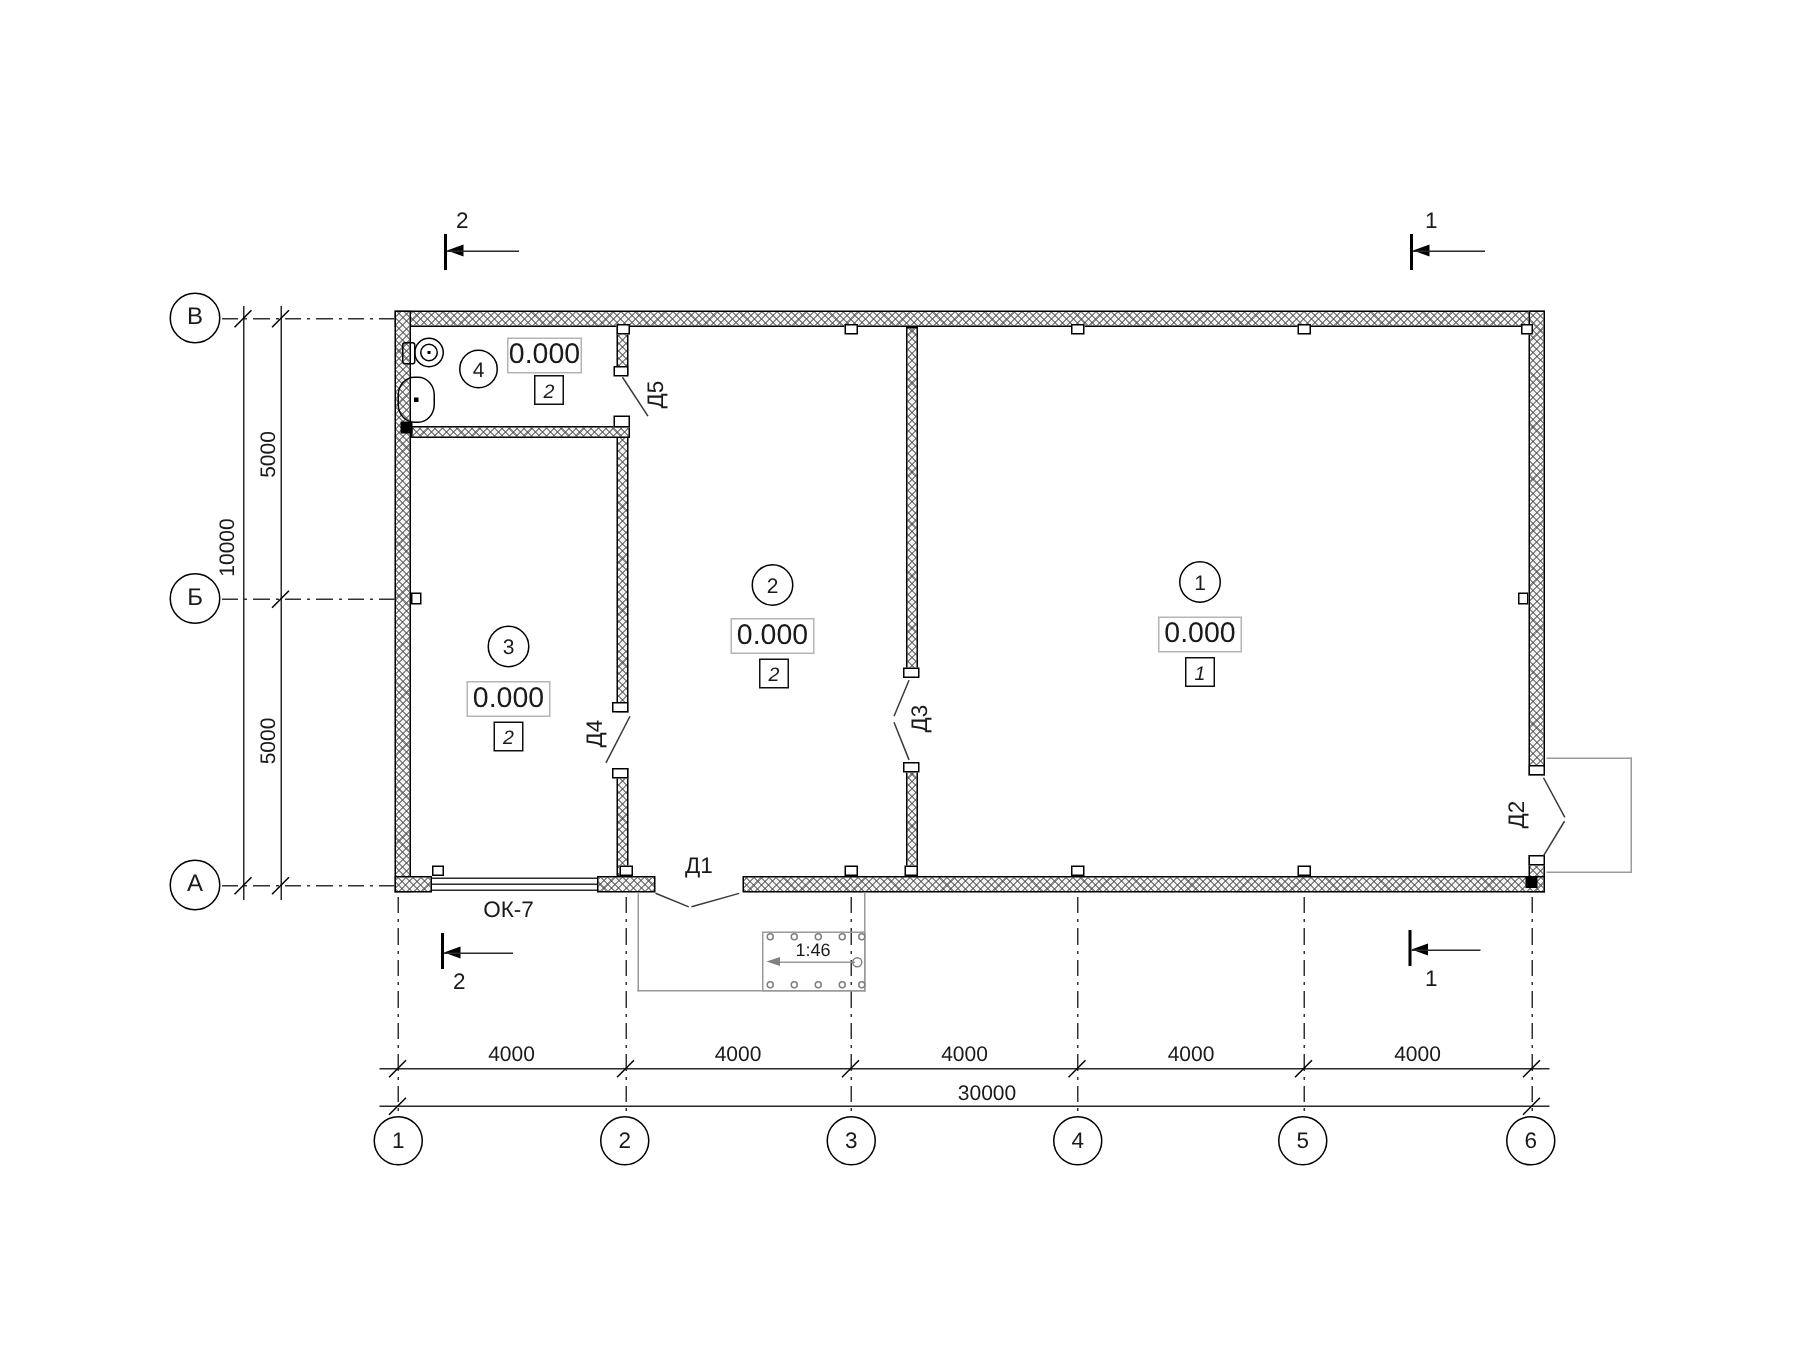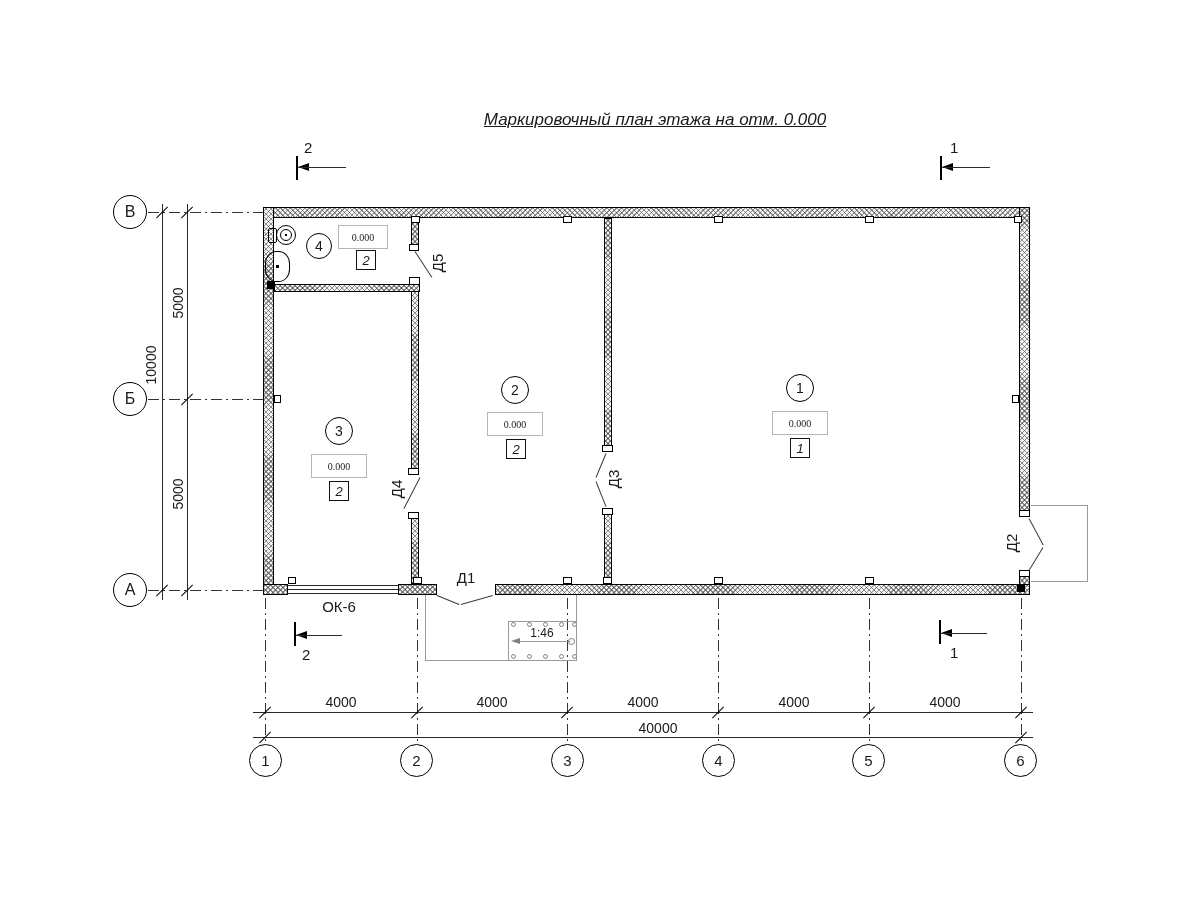--- a/index.html
+++ b/index.html
@@ -19,39 +19,38 @@
   .dd-v{position:absolute;width:1px;
     background:repeating-linear-gradient(180deg,#333 0 11px,transparent 11px 15px,#333 15px 17px,transparent 17px 21px);}
   .tick{position:absolute;width:16px;height:0;border-top:1.5px solid #000;transform:rotate(-45deg);transform-origin:center;}
   .line{position:absolute;height:1px;background:#3a3a3a;transform-origin:0 50%;}
   .gline{position:absolute;background:#9a9a9a;}
   .axis-circle{position:absolute;box-sizing:border-box;border:1px solid #000;border-radius:50%;background:#fff;
     display:flex;align-items:center;justify-content:center;font-size:15px;}
   .room-circle{position:absolute;box-sizing:border-box;width:28px;height:28px;border:1px solid #000;border-radius:50%;
     background:#fff;display:flex;align-items:center;justify-content:center;font-size:14px;}
   .elev{position:absolute;box-sizing:border-box;border:1px solid #b5b5b5;background:#fff;
-    display:flex;align-items:center;justify-content:center;font-size:10px;width:56px;height:24px;font-family:Liberation Serif, serif;}
+    display:flex;align-items:center;justify-content:center;font-size:19px;width:56px;height:24px;}
   .finish{position:absolute;box-sizing:border-box;width:20px;height:20px;border:1px solid #111;background:#fff;
     display:flex;align-items:center;justify-content:center;font-size:13px;font-style:italic;}
   .lbl{position:absolute;display:flex;align-items:center;justify-content:center;white-space:nowrap;font-size:14px;}
   .rot90{transform:rotate(-90deg);}
   .arr-l{position:absolute;width:0;height:0;border-top:4px solid transparent;border-bottom:4px solid transparent;border-right:11px solid #000;}
   .sect-bar{position:absolute;width:2px;background:#000;}
   .sect-num{position:absolute;font-size:15px;}
   .ramp-dot{position:absolute;width:5px;height:5px;border:1px solid #808080;border-radius:50%;box-sizing:border-box;background:#fff;}
   .porch{position:absolute;box-sizing:border-box;}
   #title{position:absolute;left:405px;top:110px;width:500px;text-align:center;
     font-size:17px;font-style:italic;text-decoration:underline;}
 </style>
 </head>
 <body>
 
 <div id="sheet">
 
-  <div id="title">Маркировочный план этажа на отм. 0.000</div>
 
   <div class="dd-h" style="left:148px;top:212px;width:116px;"></div>
   <div class="dd-h" style="left:148px;top:399px;width:116px;"></div>
   <div class="dd-h" style="left:148px;top:590px;width:116px;"></div>
   <div class="dd-v" style="left:265px;top:598px;height:150px;"></div>
   <div class="dd-v" style="left:417px;top:598px;height:150px;"></div>
   <div class="dd-v" style="left:567px;top:598px;height:150px;"></div>
   <div class="dd-v" style="left:718px;top:598px;height:150px;"></div>
   <div class="dd-v" style="left:869px;top:598px;height:150px;"></div>
   <div class="dd-v" style="left:1021px;top:598px;height:150px;"></div>
@@ -91,21 +90,21 @@
   <div class="pilaster" style="left:602px;top:445px;width:11px;height:7px;"></div>
   <div class="pilaster" style="left:602px;top:508px;width:11px;height:7px;"></div>
   <div class="pilaster" style="left:1019px;top:510px;width:11px;height:7px;"></div>
   <div class="pilaster" style="left:1019px;top:570px;width:11px;height:7px;"></div>
   <div class="blacksq" style="left:267px;top:281px;width:8px;height:8px;"></div>
   <div class="blacksq" style="left:1017px;top:584px;width:8px;height:8px;"></div>
 
   <div class="hline" style="left:288px;top:585px;width:110px;"></div>
   <div class="hline" style="left:288px;top:589px;width:110px;"></div>
   <div class="hline" style="left:288px;top:593px;width:110px;"></div>
-  <div class="lbl" style="left:309px;top:598px;width:60px;height:16px;font-size:15px;">ОК-6</div>
+  <div class="lbl" style="left:309px;top:598px;width:60px;height:16px;font-size:15px;">ОК-7</div>
 
   <div class="line" style="left:415px;top:251px;width:31px;transform:rotate(56.8deg);"></div>
   <div class="line" style="left:420px;top:477px;width:35px;transform:rotate(117.3deg);"></div>
   <div class="line" style="left:606px;top:453px;width:26px;transform:rotate(112.6deg);"></div>
   <div class="line" style="left:596px;top:481px;width:27px;transform:rotate(68.2deg);"></div>
   <div class="line" style="left:1029px;top:518px;width:30px;transform:rotate(61.7deg);"></div>
   <div class="line" style="left:1043px;top:547px;width:27px;transform:rotate(121.3deg);"></div>
   <div class="line" style="left:437px;top:595px;width:24px;transform:rotate(22.2deg);"></div>
   <div class="line" style="left:461px;top:604px;width:33px;transform:rotate(-15.7deg);"></div>
 
@@ -203,21 +202,21 @@
   <div class="tick" style="left:710px;top:712px;"></div>
   <div class="tick" style="left:861px;top:712px;"></div>
   <div class="tick" style="left:1013px;top:712px;"></div>
   <div class="tick" style="left:257px;top:737px;"></div>
   <div class="tick" style="left:1013px;top:737px;"></div>
   <div class="lbl" style="left:319px;top:694px;width:44px;height:16px;">4000</div>
   <div class="lbl" style="left:470px;top:694px;width:44px;height:16px;">4000</div>
   <div class="lbl" style="left:621px;top:694px;width:44px;height:16px;">4000</div>
   <div class="lbl" style="left:772px;top:694px;width:44px;height:16px;">4000</div>
   <div class="lbl" style="left:923px;top:694px;width:44px;height:16px;">4000</div>
-  <div class="lbl" style="left:628px;top:720px;width:60px;height:16px;">40000</div>
+  <div class="lbl" style="left:628px;top:720px;width:60px;height:16px;">30000</div>
 
   <div class="axis-circle" style="left:113px;top:195px;width:34px;height:34px;font-size:16px;">
       <span>В</span>
     </div>
   <div class="axis-circle" style="left:113px;top:382px;width:34px;height:34px;font-size:16px;">
       <span>Б</span>
     </div>
   <div class="axis-circle" style="left:113px;top:573px;width:34px;height:34px;font-size:16px;">
       <span>А</span>
     </div>

